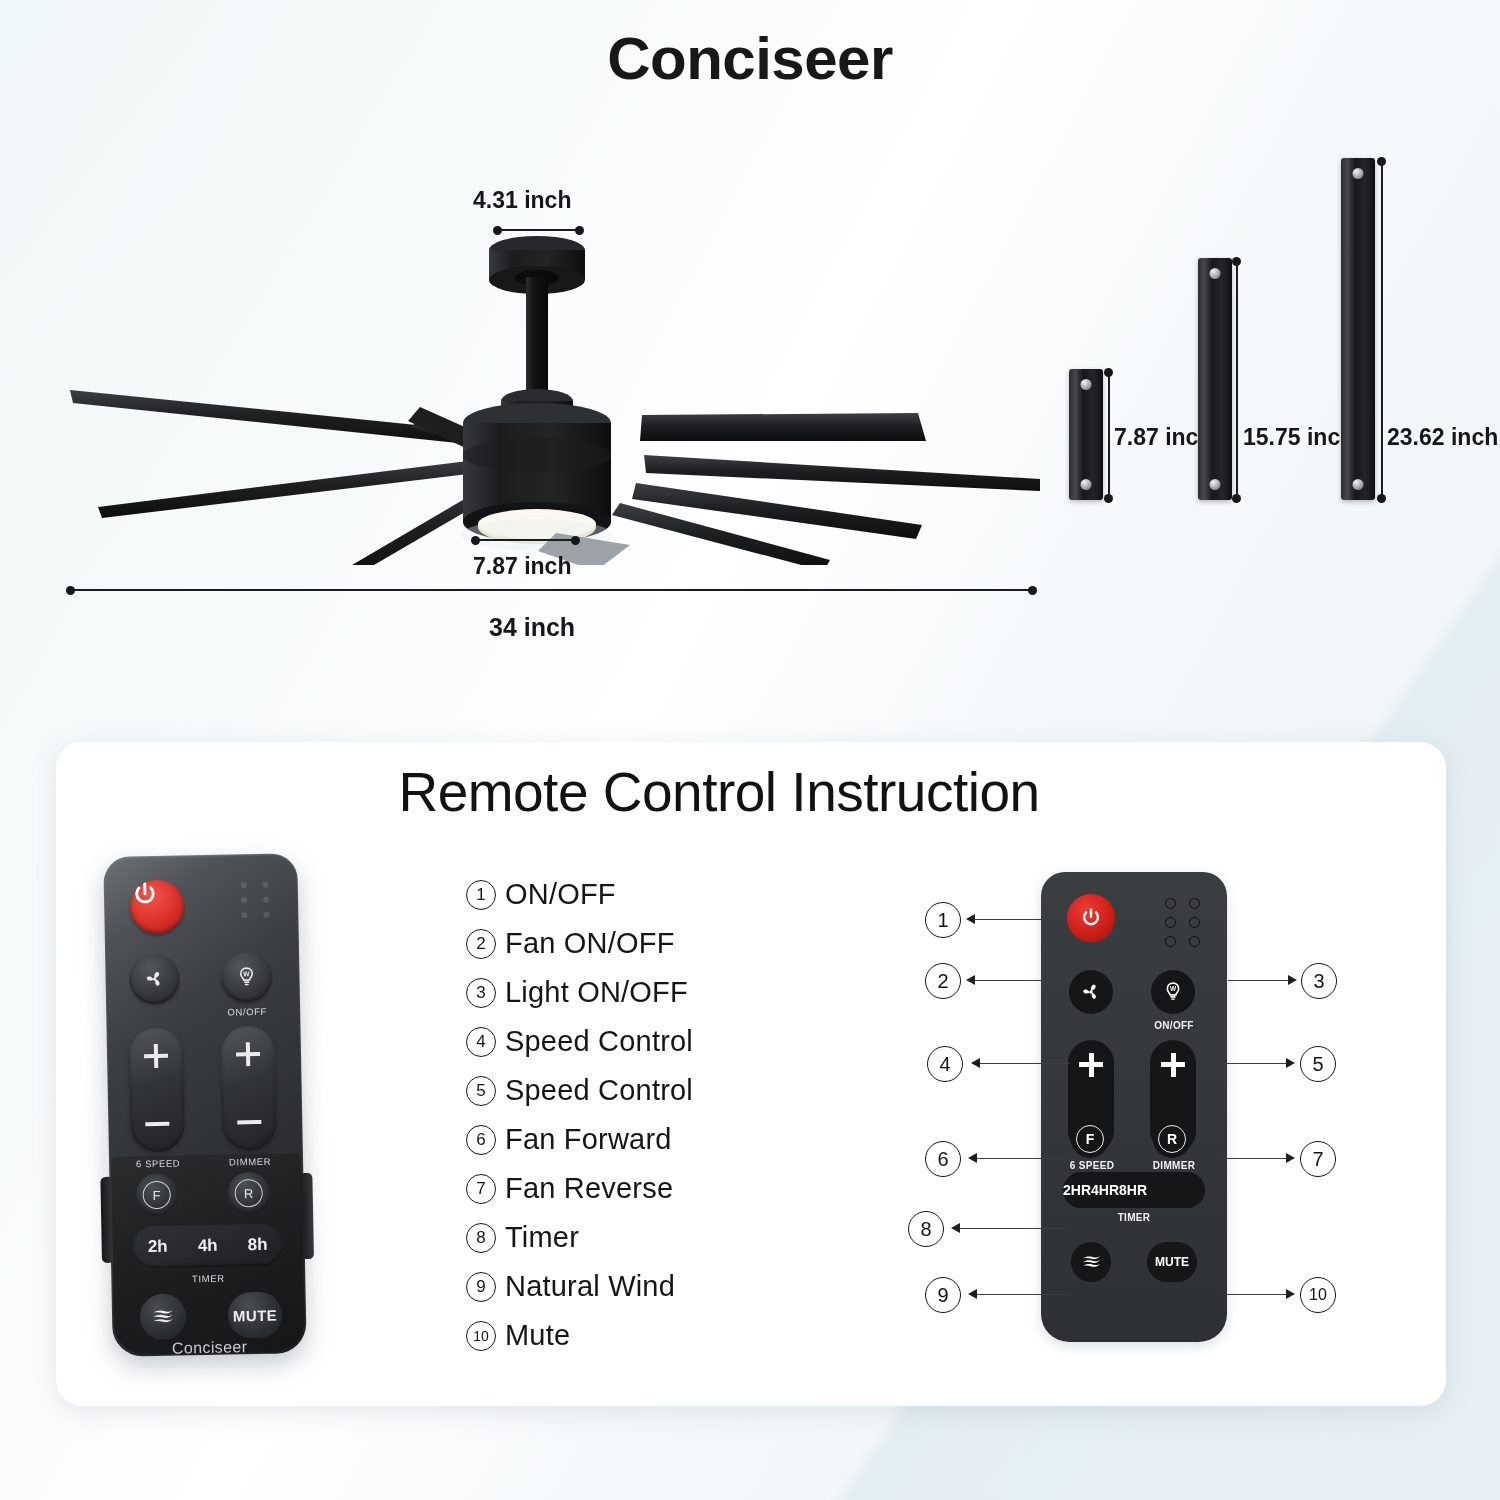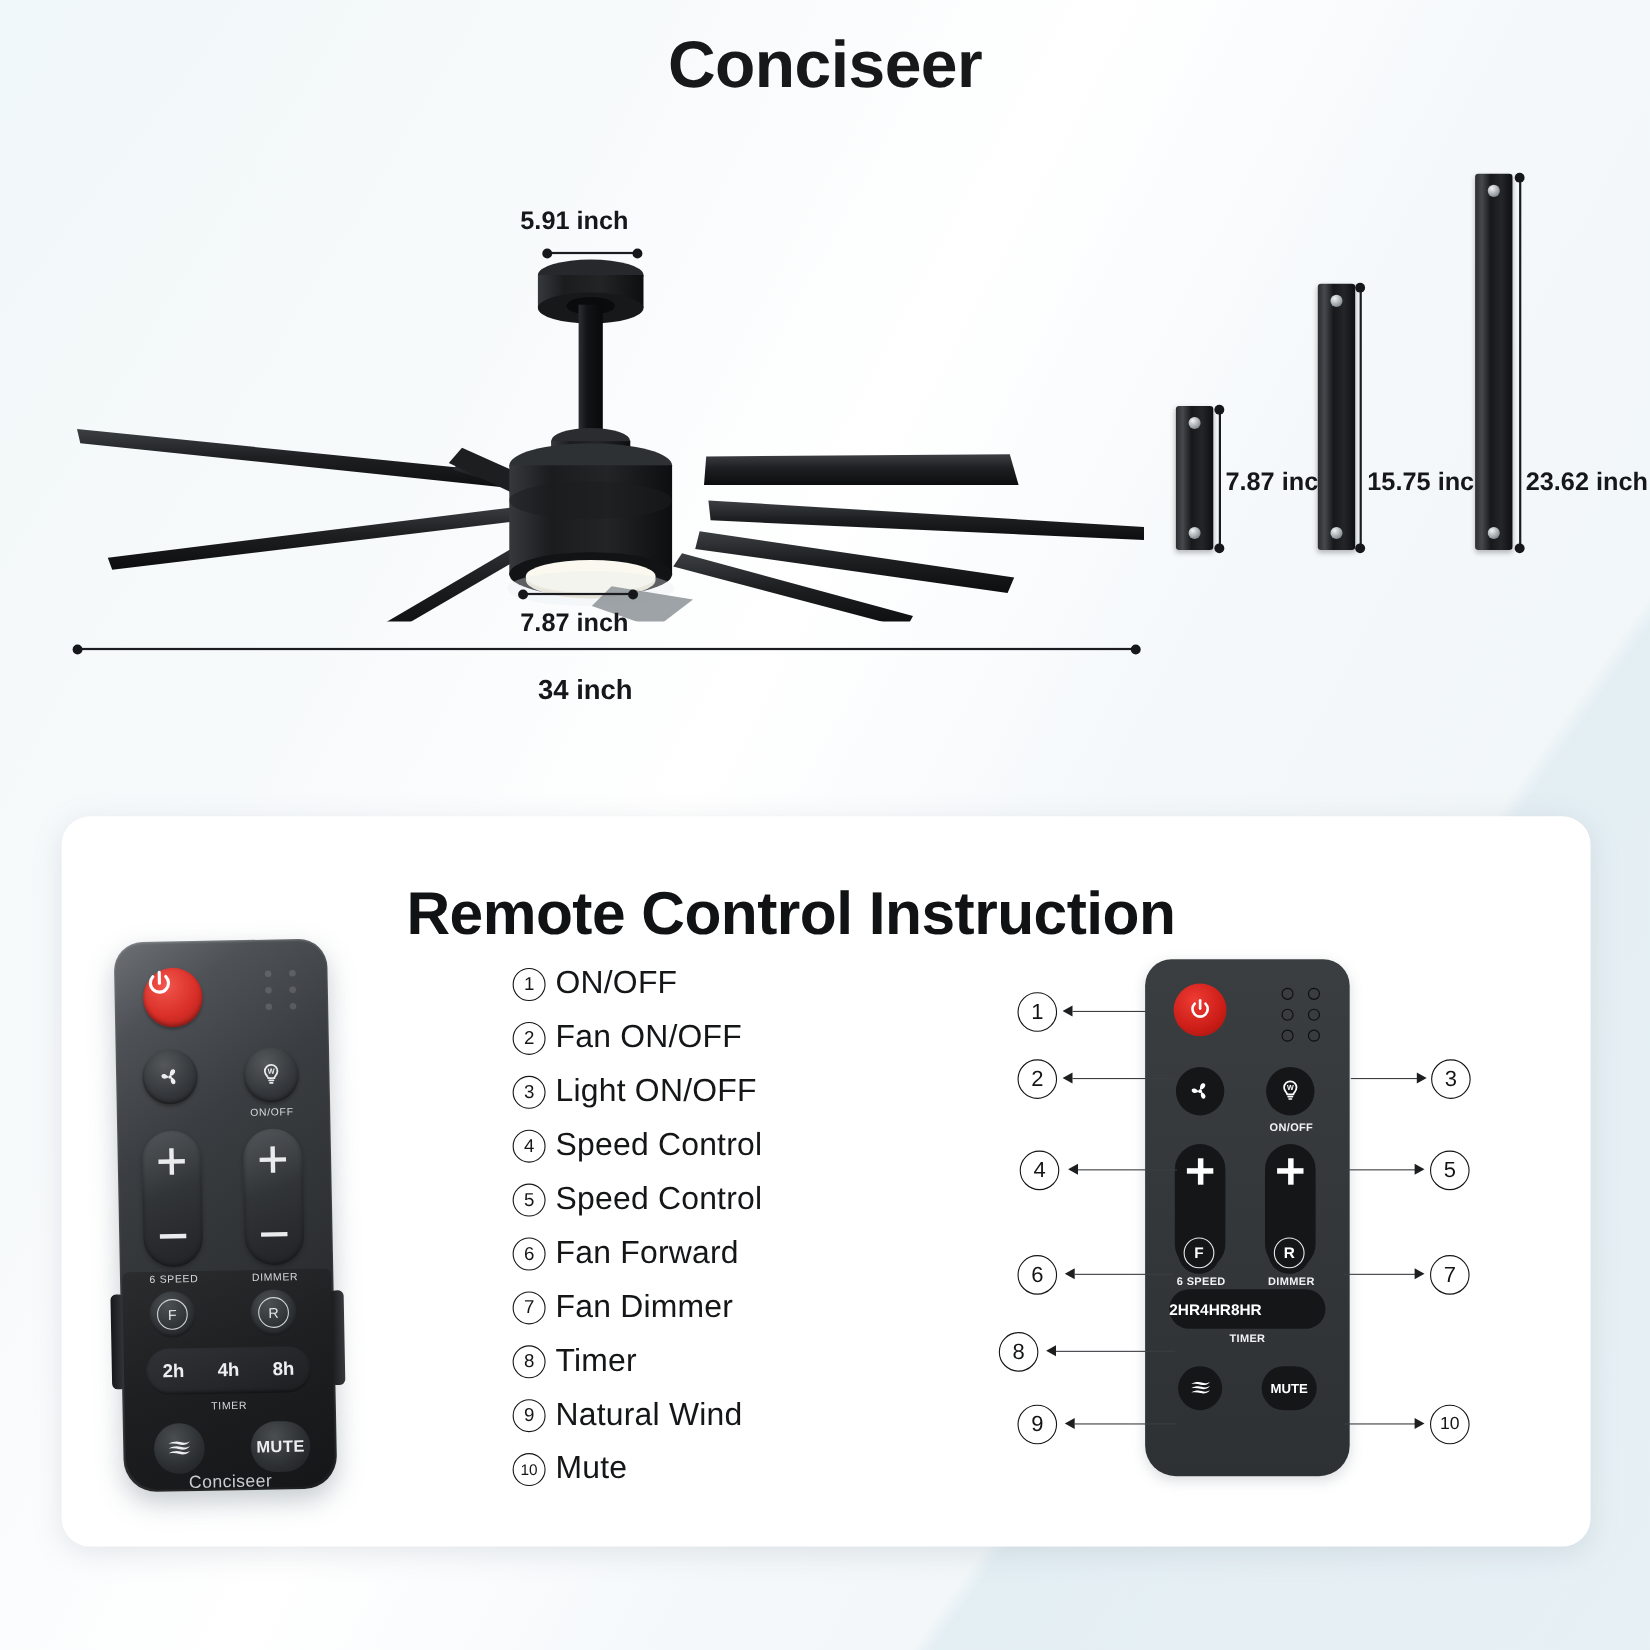--- a/index.html
+++ b/index.html
@@ -54,21 +54,21 @@
     background:radial-gradient(circle at 35% 30%,#f1f3f4,#9aa0a5 60%,#5d6367 100%);}
 
   
   #card{
     position:absolute;left:56px;top:742px;width:1390px;height:664px;
     background:#ffffff;border-radius:26px;
     box-shadow:0 6px 26px rgba(120,135,150,.18);
   }
   .h-remote{
     position:absolute;left:0;top:760px;width:1438px;text-align:center;
-    font-size:55px;font-weight:bold;color:#111214;letter-spacing:-0.5px;margin-top:38px;
+    font-size:55px;font-weight:normal;color:#111214;letter-spacing:-0.5px;
   }
 
   
   #feature-list{position:absolute;left:466px;top:870px;width:330px;}
   .feat{display:flex;align-items:center;height:49px;}
   .feat-num{
     width:28px;height:28px;min-width:28px;border-radius:50%;
     border:1.8px solid #141618;color:#141618;
     font-size:17px;font-weight:500;
     display:flex;align-items:center;justify-content:center;
@@ -285,21 +285,21 @@
     <ellipse cx="497" cy="307" rx="74" ry="20" fill="#111314"></ellipse>
 
     <ellipse cx="497" cy="312" rx="59" ry="17" fill="url(#ledG)"></ellipse>
     <ellipse cx="497" cy="309" rx="59" ry="15" fill="#fbf8ef"></ellipse>
 
     <ellipse cx="497" cy="320" rx="76" ry="16" fill="#e9eef0" opacity="0.35"></ellipse>
 
     <path d="M516 318 L590 330 L556 356 L498 336 Z" fill="#8d9398" opacity="0.85"></path>
   </svg>
 
-  <div class="dim-label" style="left:473px;top:187px;">5.91 inch</div>
+  <div class="dim-label" style="left:473px;top:187px;">4.31 inch</div>
   <div class="dim-line" style="left:497px;top:229px;width:82px;height:2px;"></div>
   <div class="dim-dot" style="left:493px;top:226px;"></div>
   <div class="dim-dot" style="left:575px;top:226px;"></div>
 
   <div class="dim-line" style="left:475px;top:539px;width:100px;height:2px;"></div>
   <div class="dim-dot" style="left:471px;top:536px;"></div>
   <div class="dim-dot" style="left:571px;top:536px;"></div>
   <div class="dim-label" style="left:473px;top:553px;">7.87 inch</div>
 
   <div class="dim-line" style="left:70px;top:589px;width:962px;height:2px;"></div>
@@ -439,21 +439,21 @@
     <div class="feat">
         <span class="feat-num">5</span>
         <span class="feat-txt">Speed  Control</span>
       </div>
     <div class="feat">
         <span class="feat-num">6</span>
         <span class="feat-txt">Fan  Forward</span>
       </div>
     <div class="feat">
         <span class="feat-num">7</span>
-        <span class="feat-txt">Fan  Dimmer</span>
+        <span class="feat-txt">Fan  Reverse</span>
       </div>
     <div class="feat">
         <span class="feat-num">8</span>
         <span class="feat-txt">Timer</span>
       </div>
     <div class="feat">
         <span class="feat-num">9</span>
         <span class="feat-txt">Natural Wind</span>
       </div>
     <div class="feat">

